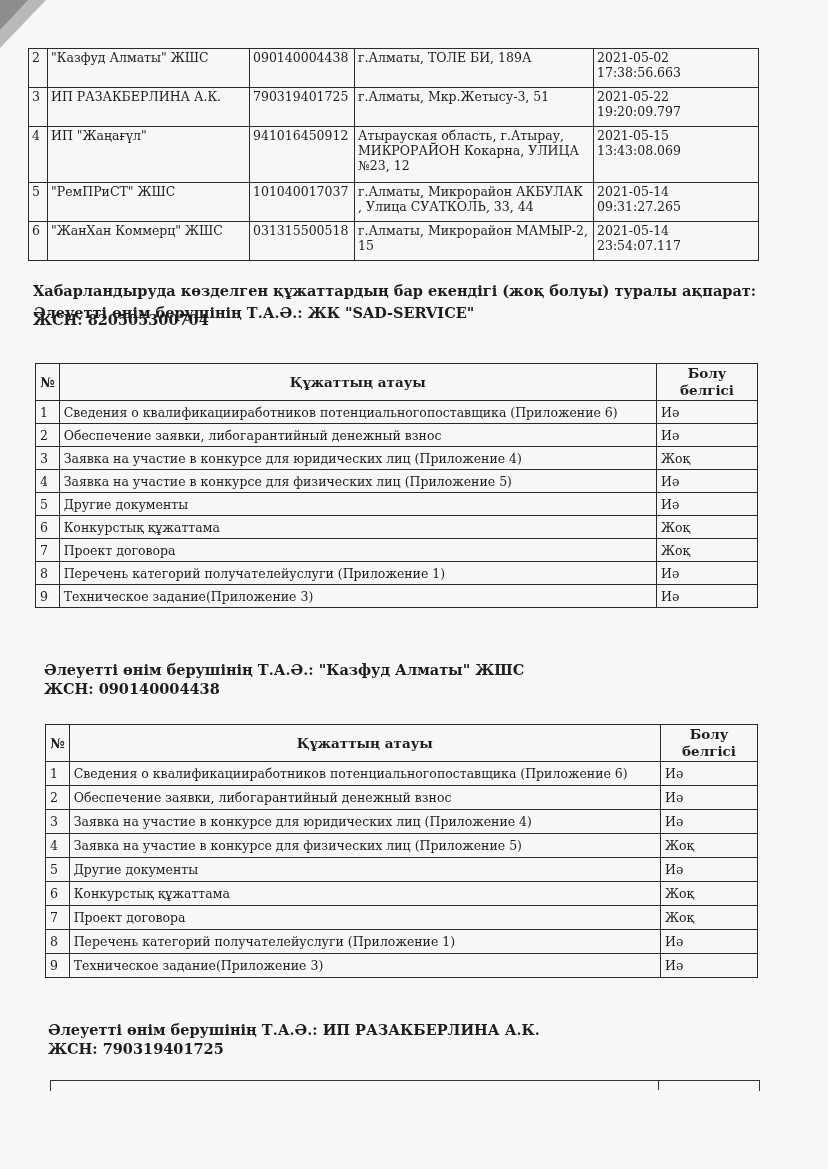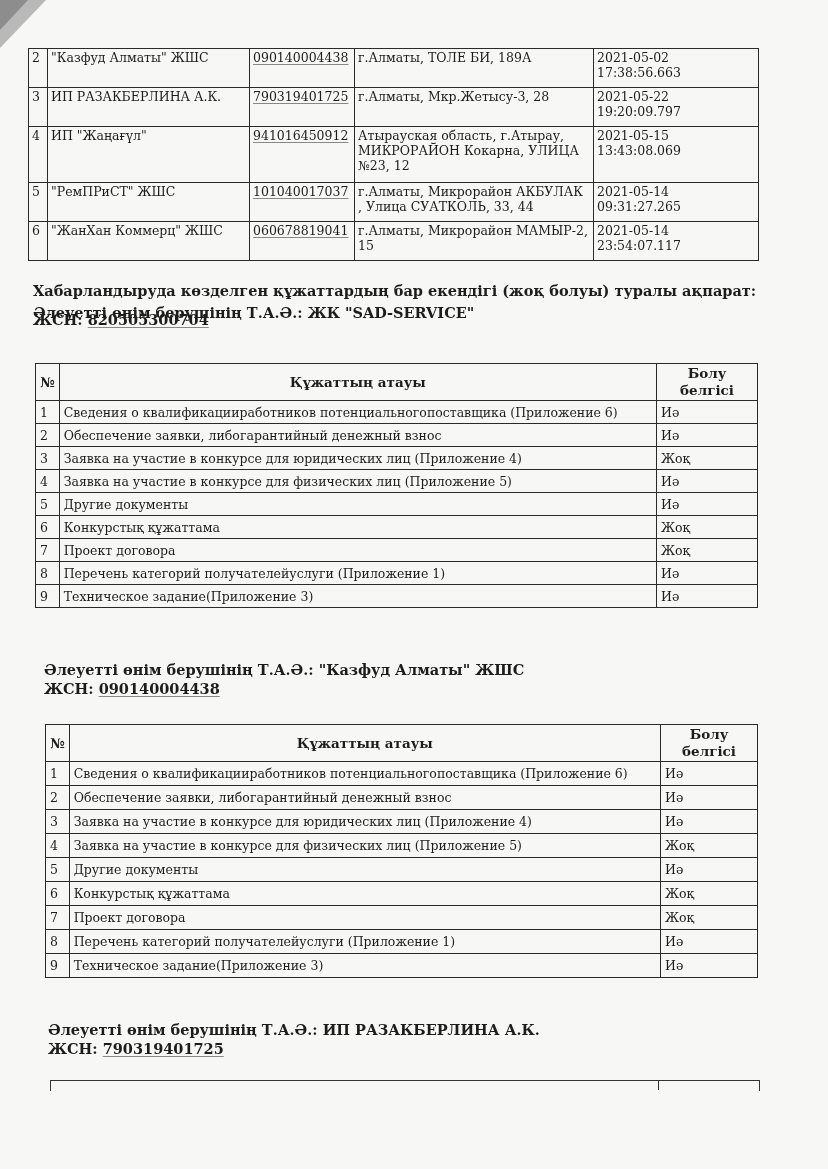--- a/index.html
+++ b/index.html
@@ -18,21 +18,21 @@
   }
   table { border-collapse: collapse; position: absolute; }
   td, th { border: 1.5px solid #2a2a2a; vertical-align: top; padding: 1px 3px; font-size: 12.5px; line-height: 15px; }
   .t1 { left: 28px; top: 48px; width: 731px; }
   .t1 td { height: 36px; }
   .t1 tr.tall td { height: 53px; }
   .t1 .c-num { width: 12px; }
   .t1 .c-name { width: 195px; }
   .t1 .c-bin { width: 98px; }
   .t1 .c-addr { width: 232px; border-radius: 13px; }
-  .u { text-decoration: underline; text-decoration-color: #888; text-underline-offset: 2px; }
+  .u { text-decoration-color: #888; text-underline-offset: 2px; }
   .heading { position: absolute; left: 33px; font-weight: bold; font-size: 14.5px; line-height: 18px; text-align: center; }
   .t2 { left: 35px; width: 723px; }
   .t2 td, .t2 th { height: 20px; padding: 1px 4px; font-size: 12.5px; line-height: 17px; vertical-align: middle; }
   .t2 th { font-weight: bold; font-size: 13.5px; }
   .t2 .c-num { width: 12px; }
   .t2 .c-sign { width: 92px; }
   .t3 { left: 45px; width: 713px; }
   .t3 td, .t3 th { height: 21px; padding: 1px 4px; font-size: 12.5px; line-height: 17px; vertical-align: middle; }
   .t3 th { font-weight: bold; font-size: 13.5px; }
   .t3 .c-num { width: 12px; }
@@ -55,21 +55,21 @@
         <td class="c-addr">г.Алматы, ТОЛЕ БИ, 189А</td>
         <td>
           <div>2021-05-02</div>
           <div>17:38:56.663</div>
         </td>
       </tr>
       <tr>
         <td class="c-num">3</td>
         <td class="c-name">ИП РАЗАКБЕРЛИНА А.К.</td>
         <td class="c-bin"><span class="u">790319401725</span></td>
-        <td class="c-addr">г.Алматы, Мкр.Жетысу-3, 28</td>
+        <td class="c-addr">г.Алматы, Мкр.Жетысу-3, 51</td>
         <td>
           <div>2021-05-22</div>
           <div>19:20:09.797</div>
         </td>
       </tr>
       <tr class="tall">
         <td class="c-num">4</td>
         <td class="c-name">ИП "Жаңағүл"</td>
         <td class="c-bin"><span class="u">941016450912</span></td>
         <td class="c-addr">Атырауская область, г.Атырау, МИКРОРАЙОН Кокарна, УЛИЦА №23, 12</td>
@@ -84,21 +84,21 @@
         <td class="c-bin"><span class="u">101040017037</span></td>
         <td class="c-addr">г.Алматы, Микрорайон АКБУЛАК , Улица СУАТКОЛЬ, 33, 44</td>
         <td>
           <div>2021-05-14</div>
           <div>09:31:27.265</div>
         </td>
       </tr>
       <tr>
         <td class="c-num">6</td>
         <td class="c-name">"ЖанХан Коммерц" ЖШС</td>
-        <td class="c-bin"><span class="u">060678819041</span></td>
+        <td class="c-bin"><span class="u">031315500518</span></td>
         <td class="c-addr">г.Алматы, Микрорайон МАМЫР-2, 15</td>
         <td>
           <div>2021-05-14</div>
           <div>23:54:07.117</div>
         </td>
       </tr>
     </tbody>
 </table>
 
 <div class="heading" style="top:282px">Хабарландыруда көзделген құжаттардың бар екендігі (жоқ болуы) туралы ақпарат:</div>

